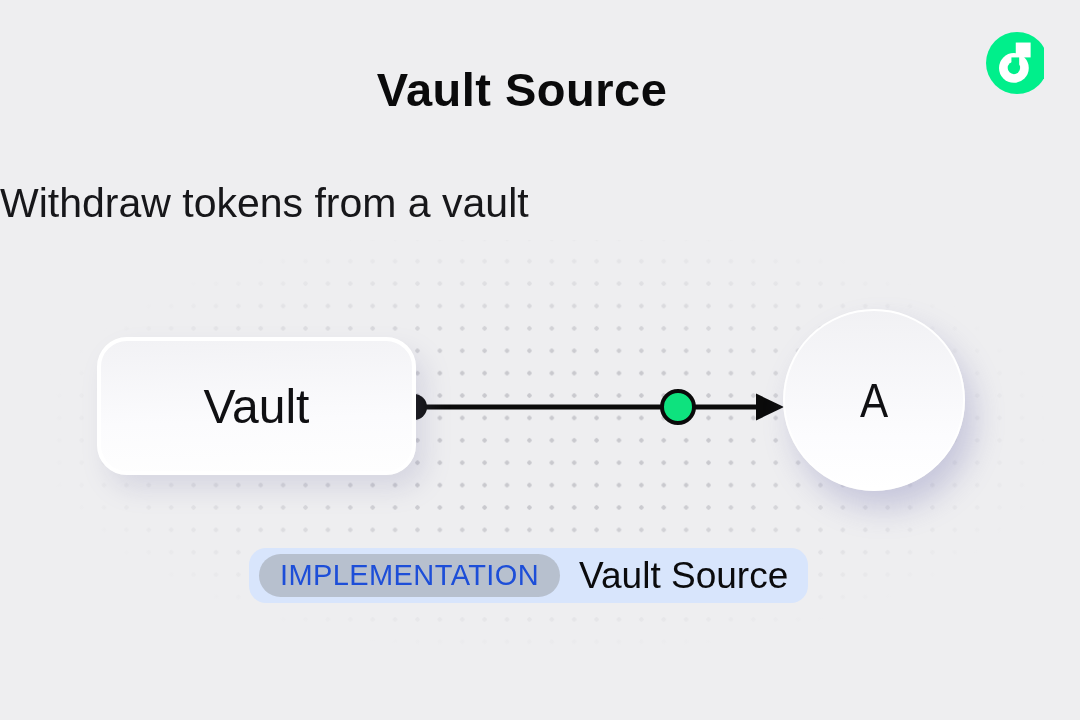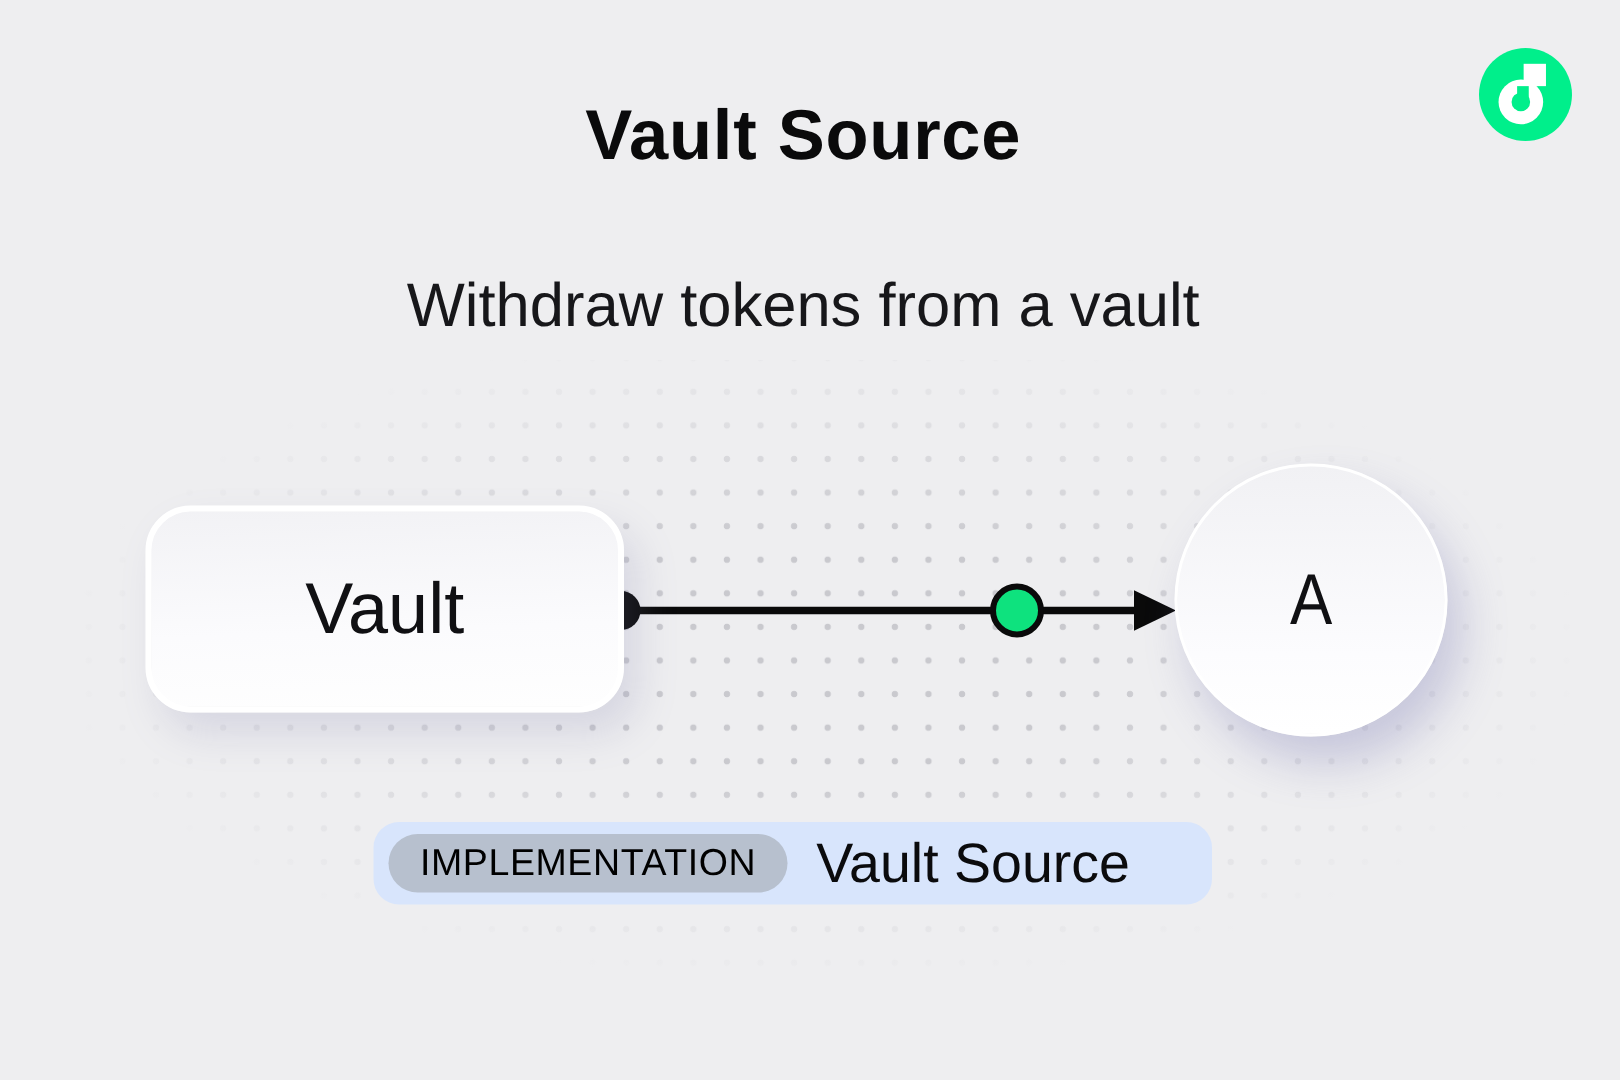--- a/index.html
+++ b/index.html
@@ -1,41 +1,41 @@
 <!DOCTYPE html>
 <html><head>
 <meta charset="utf-8">
 <style>
   html,body{margin:0;padding:0;}
   body{
     width:1080px;height:720px;overflow:hidden;
     font-family:"Liberation Sans", sans-serif;
     background:#eeeef0;
   }
-  .canvas{position:relative;width:1044px;height:720px;background:#eeeef0;overflow:hidden;padding-left:27px;}
+  .canvas{position:relative;width:1044px;height:720px;background:#eeeef0;overflow:hidden;}
 
   
   .dots{
     position:absolute;left:42px;top:240px;width:1010px;height:468px;
     background-image:radial-gradient(circle, #c9c9ce 1.9px, rgba(201,201,206,0) 2.4px);
     background-size:22.4px 22.4px;
     background-position:6px 10px;
   }
   .dots-fade{
     position:absolute;left:42px;top:240px;width:1010px;height:468px;
     background:radial-gradient(ellipse 56% 52% at 50% 42%,
       rgba(238,238,240,0) 32%, rgba(238,238,240,0.55) 62%, #eeeef0 90%);
   }
 
   .title{
     position:absolute;left:0;top:62px;width:100%;text-align:center;
     font-size:47px;font-weight:800;letter-spacing:.5px;color:#0a0a0b;
   }
   .subtitle{
-    position:absolute;left:0;top:180px;width:100%;text-align:center;
+    position:absolute;left:0;top:180px;width:100%;
     font-size:41px;font-weight:400;color:#17171a;
   }
 
   .flow-logo{position:absolute;left:986px;top:32px;width:62px;height:62px;}
 
   .vault-box{
     position:absolute;left:97px;top:337px;width:319px;height:138px;
     box-sizing:border-box;border:4px solid #ffffff;border-radius:30px;
     background:linear-gradient(178deg,#f2f2f5 0%,#fbfbfd 60%,#fefefe 100%);
     box-shadow:10px 14px 26px rgba(124,124,172,0.20);
@@ -54,21 +54,21 @@
 
   .edge-svg{position:absolute;left:0;top:0;width:1080px;height:720px;pointer-events:none;}
 
   .impl-badge{
     position:absolute;left:249px;top:548px;width:559px;height:55px;
     box-sizing:border-box;border-radius:17px;background:#d8e5fc;
     display:flex;align-items:center;padding:0 10px;
   }
   .impl-pill{
     background:#b7c0ce;border-radius:999px;padding:6px 21px;
-    font-size:25px;font-weight:500;letter-spacing:.4px;color:#000000;
+    font-size:29px;font-weight:500;letter-spacing:.4px;color:#1d4ed8;
     line-height:1.05;white-space:nowrap;
   }
   .impl-label{
     margin-left:19px;font-size:37px;font-weight:400;color:#0b0b0d;white-space:nowrap;
   }
 </style>
 </head>
 <body>
 
 <div class="canvas">

